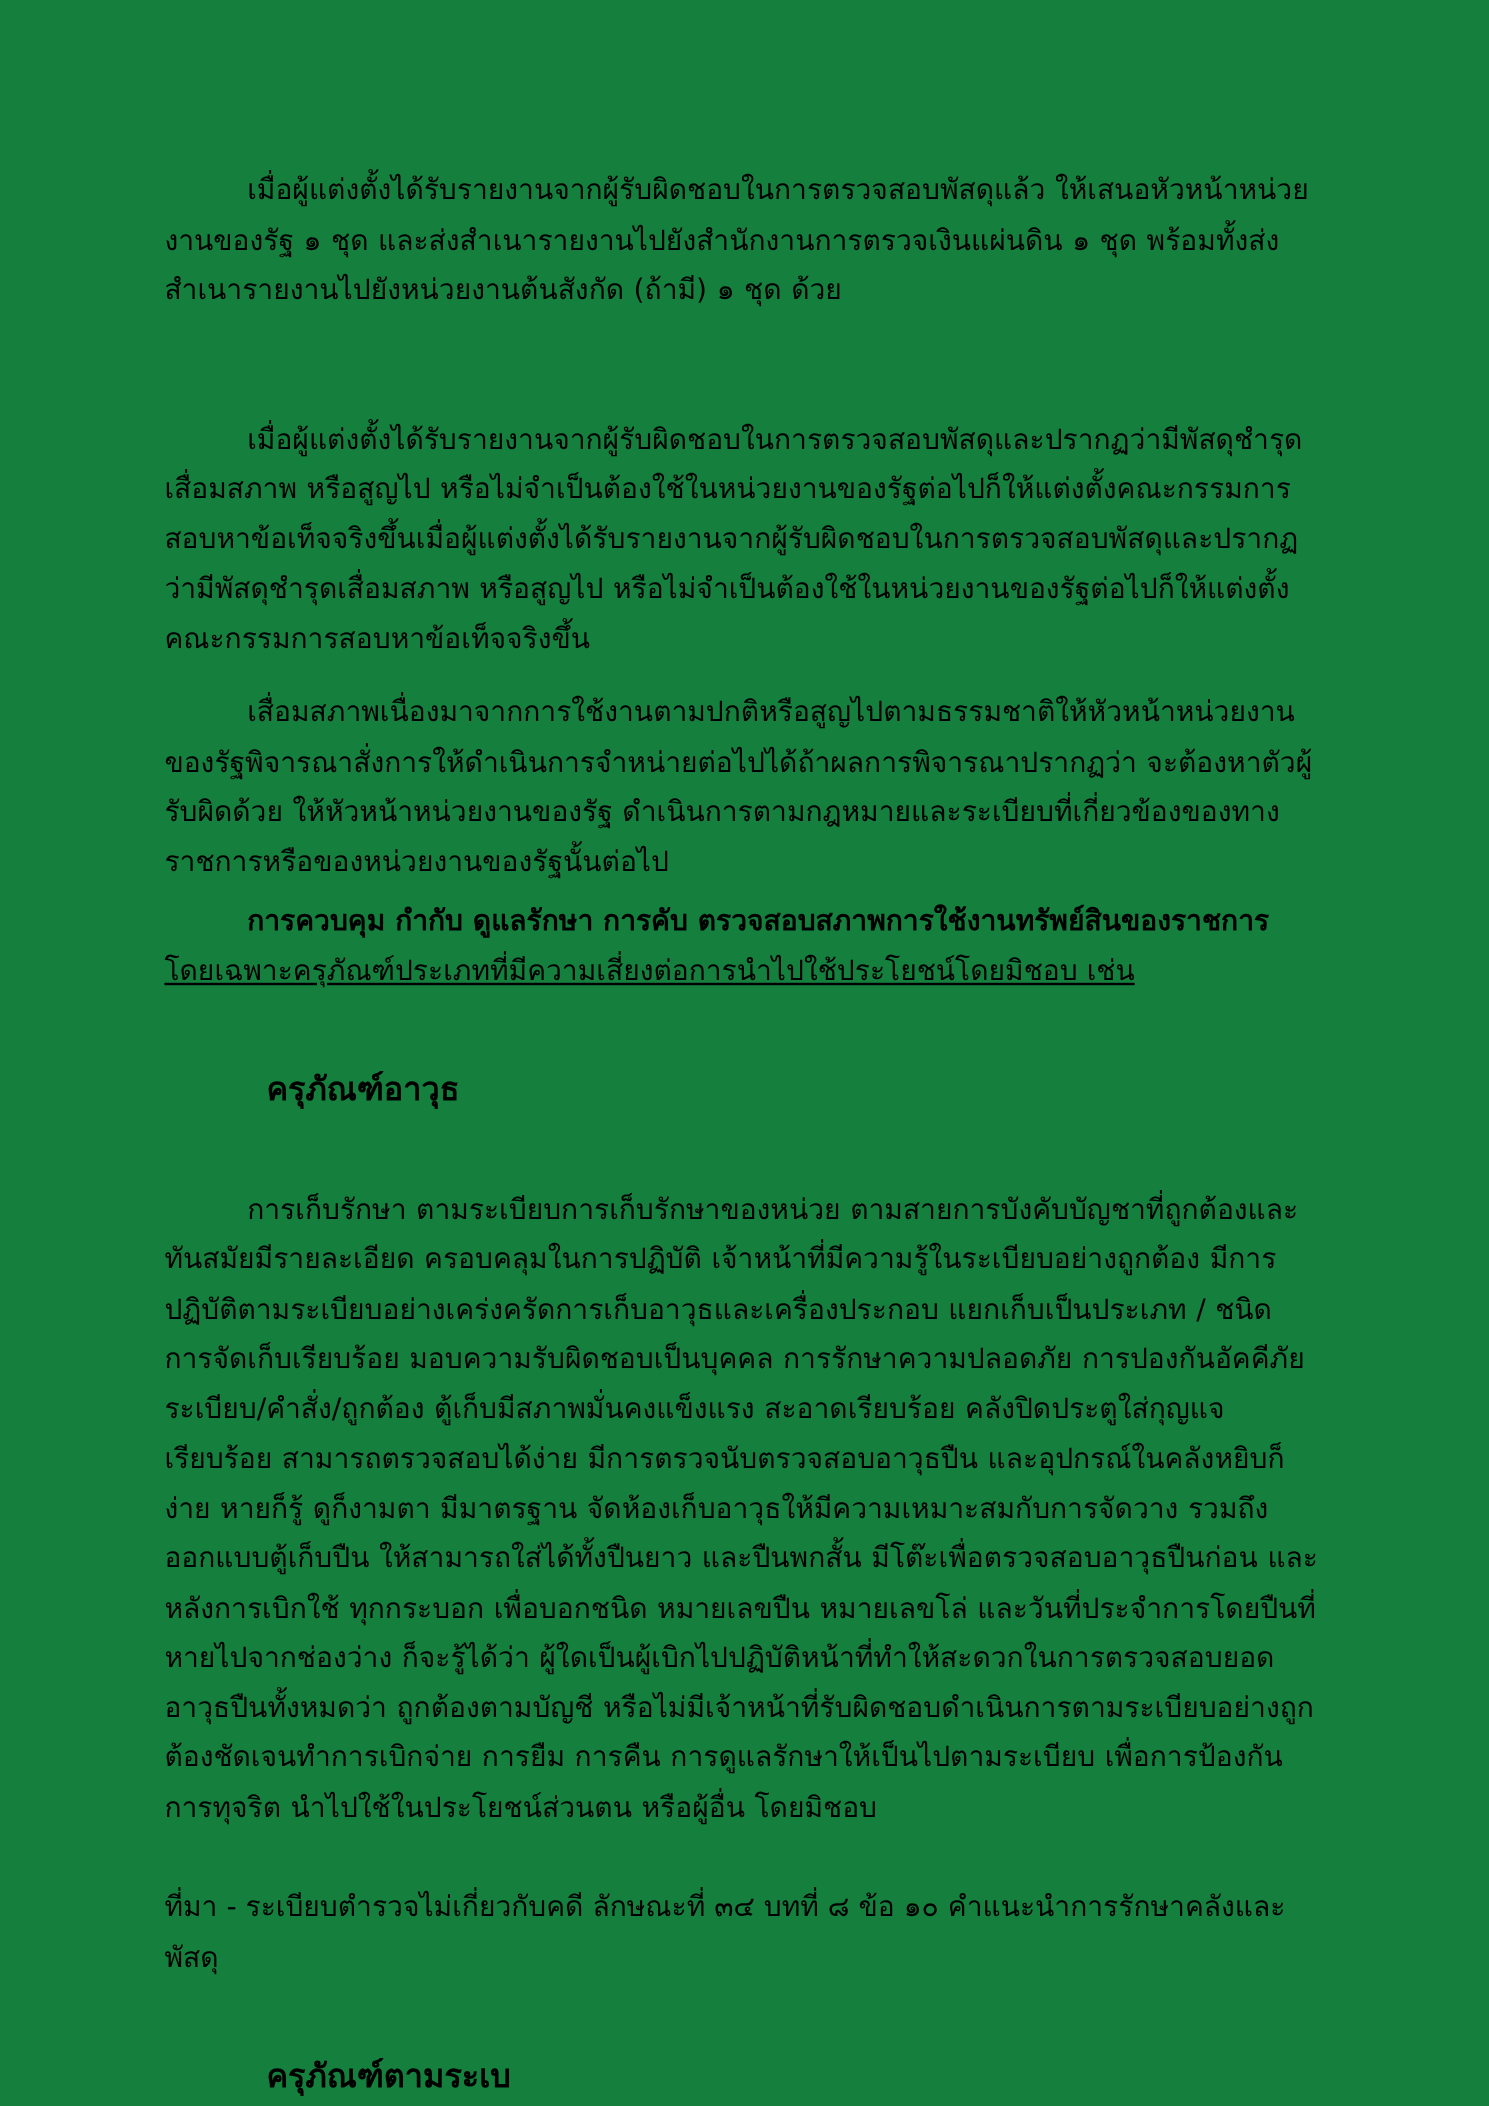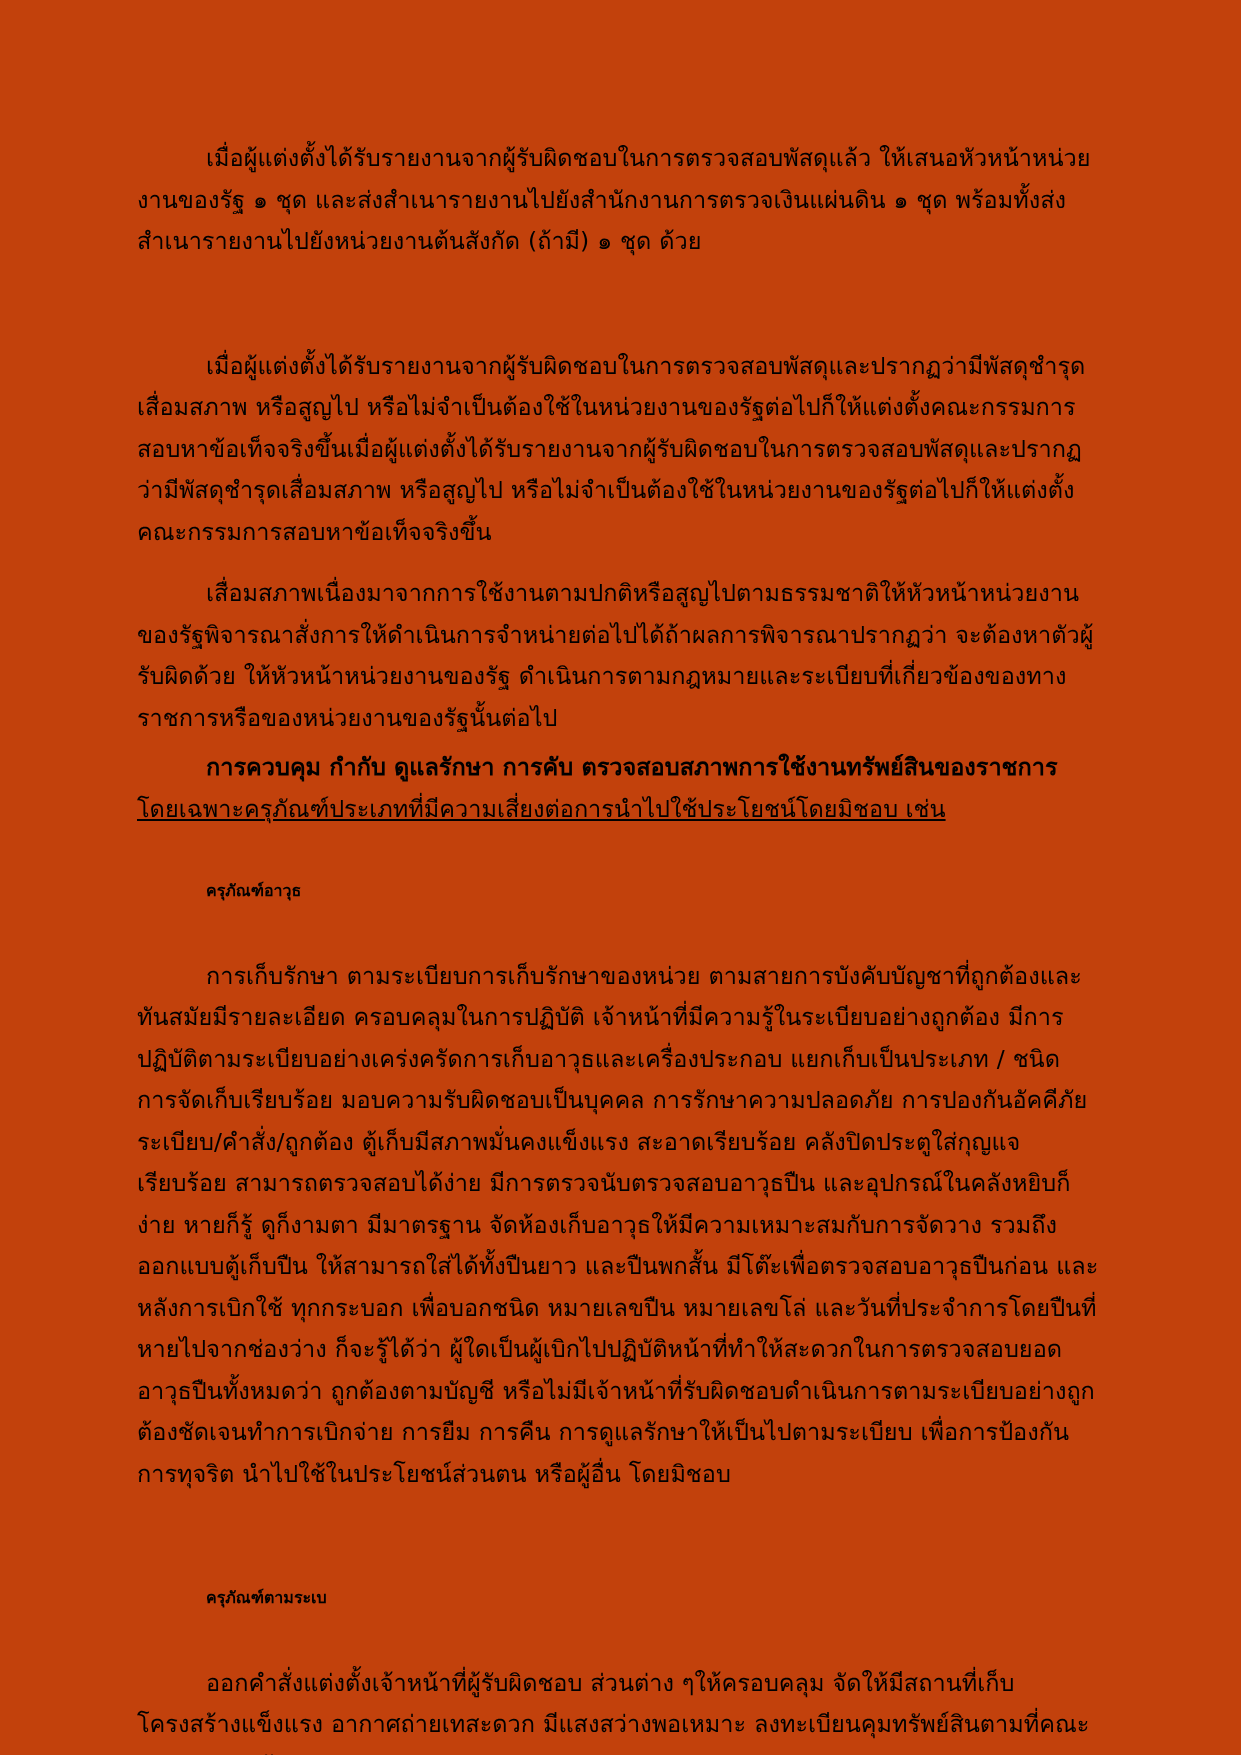--- a/index.html
+++ b/index.html
@@ -10,21 +10,21 @@
   }
   body {
     font-family: "DejaVu Sans", "Liberation Sans", sans-serif;
     color: #000000;
   }
   .page {
     position: relative;
     width: 1241px;
     height: 1755px;
     margin: 0 auto;
-    background: #c2410c;
+    background: #15803d;
     box-sizing: border-box;
     overflow: hidden;
   }
   .content {
     position: absolute;
     left: 137px;
     top: 138px;
     width: 968px;
   }
   .para {
@@ -44,26 +44,25 @@
   .gap-sm { height: 20px; }
   .gap-xs { height: 8px; }
   .heading-bold {
     margin: 0;
     font-size: 23.5px;
     line-height: 41.5px;
     font-weight: 700;
     text-indent: 69px;
   }
   .subheading-bold {
-    margin: 0;
-    font-size: 16px;
+    margin: 16px;
+    font-size: 27px;
     line-height: 41.5px;
     font-weight: 700;
     text-indent: 69px;
-    font-family: Liberation Mono, monospace;
   }
   .source-line {
     margin: 0;
     font-size: 23.5px;
     line-height: 41.5px;
     font-weight: 400;
     text-indent: 0;
   }
   .flow {
     margin: 0;
@@ -98,20 +97,21 @@
     <div class="gap-md"></div>
 
     <p class="subheading-bold">ครุภัณฑ์อาวุธ</p>
 
     <div class="gap-md"></div>
 
     <p class="para indent">การเก็บรักษา ตามระเบียบการเก็บรักษาของหน่วย ตามสายการบังคับบัญชาที่ถูกต้องและทันสมัยมีรายละเอียด ครอบคลุมในการปฏิบัติ เจ้าหน้าที่มีความรู้ในระเบียบอย่างถูกต้อง มีการปฏิบัติตามระเบียบอย่างเคร่งครัดการเก็บอาวุธและเครื่องประกอบ แยกเก็บเป็นประเภท / ชนิด การจัดเก็บเรียบร้อย มอบความรับผิดชอบเป็นบุคคล การรักษาความปลอดภัย การปองกันอัคคีภัย ระเบียบ/คำสั่ง/ถูกต้อง ตู้เก็บมีสภาพมั่นคงแข็งแรง สะอาดเรียบร้อย คลังปิดประตูใส่กุญแจเรียบร้อย สามารถตรวจสอบได้ง่าย มีการตรวจนับตรวจสอบอาวุธปืน และอุปกรณ์ในคลังหยิบก็ง่าย หายก็รู้ ดูก็งามตา มีมาตรฐาน จัดห้องเก็บอาวุธให้มีความเหมาะสมกับการจัดวาง รวมถึงออกแบบตู้เก็บปืน ให้สามารถใส่ได้ทั้งปืนยาว และปืนพกสั้น มีโต๊ะเพื่อตรวจสอบอาวุธปืนก่อน และหลังการเบิกใช้ ทุกกระบอก เพื่อบอกชนิด หมายเลขปืน หมายเลขโล่ และวันที่ประจำการโดยปืนที่หายไปจากช่องว่าง ก็จะรู้ได้ว่า ผู้ใดเป็นผู้เบิกไปปฏิบัติหน้าที่ทำให้สะดวกในการตรวจสอบยอดอาวุธปืนทั้งหมดว่า ถูกต้องตามบัญชี หรือไม่มีเจ้าหน้าที่รับผิดชอบดำเนินการตามระเบียบอย่างถูกต้องชัดเจนทำการเบิกจ่าย การยืม การคืน การดูแลรักษาให้เป็นไปตามระเบียบ เพื่อการป้องกันการทุจริต นำไปใช้ในประโยชน์ส่วนตน หรือผู้อื่น โดยมิชอบ</p>
 
     <div class="gap-md"></div>
 
+    <p class="source-line">ที่มา - ระเบียบตำรวจไม่เกี่ยวกับคดี ลักษณะที่ ๓๔ บทที่ ๘ ข้อ ๑๐ คำแนะนำการรักษาคลังและพัสดุ</p>
 
     <div class="gap-md"></div>
 
     <p class="subheading-bold">ครุภัณฑ์ตามระเบ</p>
 
     <div class="gap-md"></div>
 
     <p class="para indent">ออกคำสั่งแต่งตั้งเจ้าหน้าที่ผู้รับผิดชอบ ส่วนต่าง ๆให้ครอบคลุม จัดให้มีสถานที่เก็บ โครงสร้างแข็งแรง อากาศถ่ายเทสะดวก มีแสงสว่างพอเหมาะ ลงทะเบียนคุมทรัพย์สินตามที่คณะกรรมการว่าด้วยการ</p>
 
   </div>

